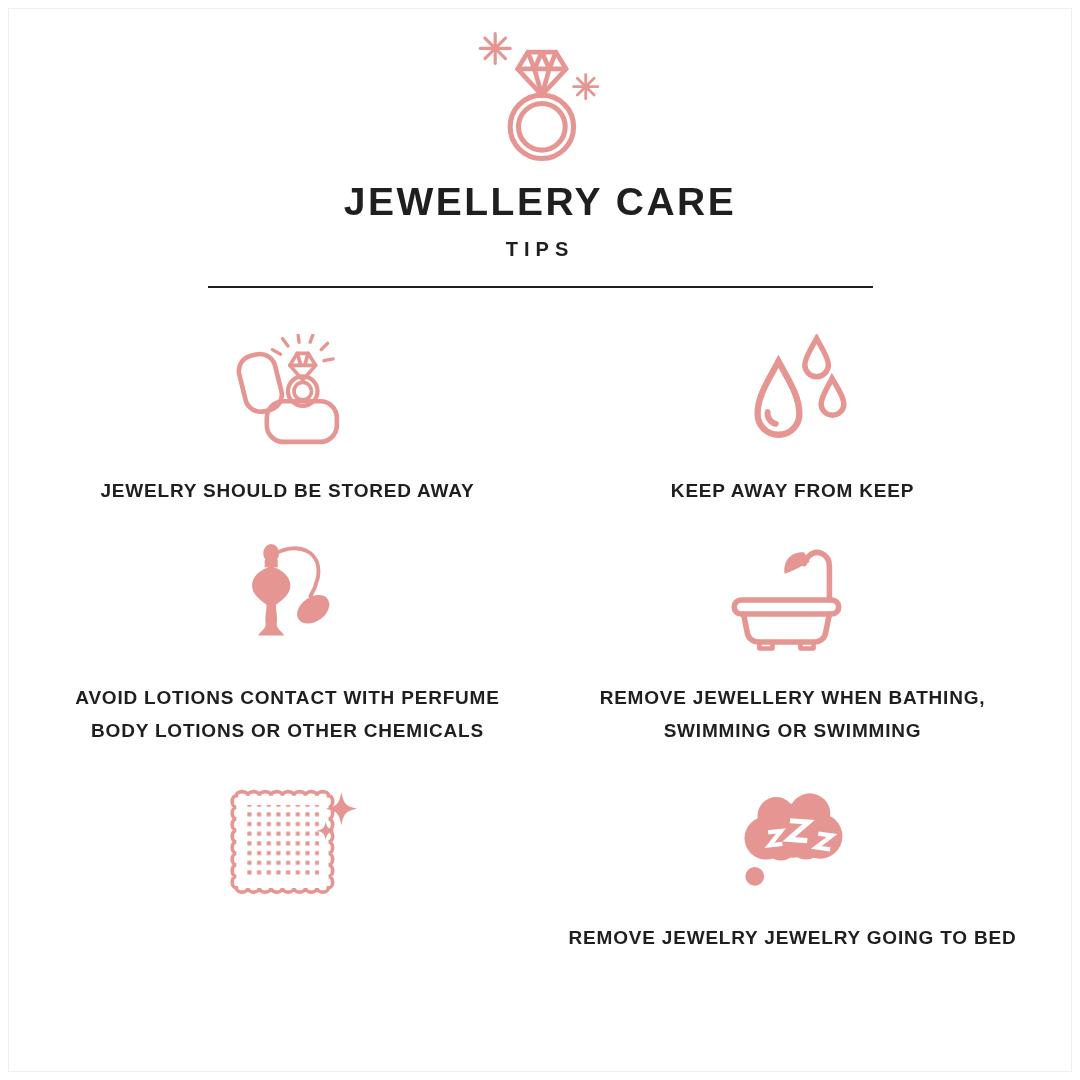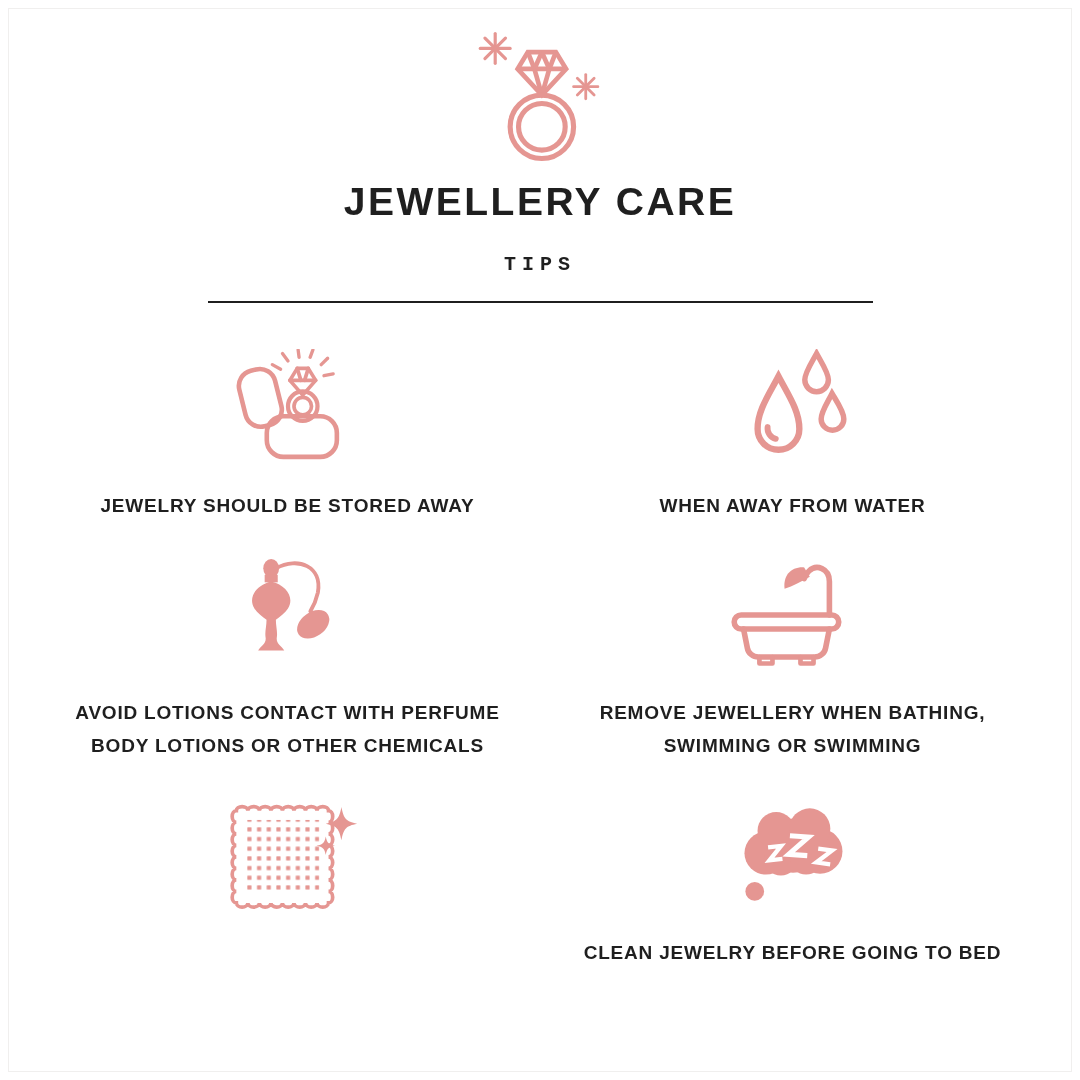--- a/index.html
+++ b/index.html
@@ -21,26 +21,25 @@
   .header-icon { display:inline-block; }
   .icon { color: var(--accent); }
   .title {
     margin-top:10px;
     font-size:39px;
     font-weight:800;
     letter-spacing:2.5px;
     color:var(--text);
   }
   .subtitle {
-    margin-top:29px;
+    margin-top:14px;
     font-size:20px;
     font-weight:700;
     letter-spacing:6px;
     color:var(--text);
-    font-family:Liberation Mono, monospace;
   }
   .divider {
     width:665px; height:2px;
     background:var(--text);
     margin:25px auto 0 auto;
   }
   .tips-grid {
     margin:46px auto 0 auto;
     width:1000px;
     display:grid;
@@ -148,21 +147,21 @@
 
         <path d="M44,30 C33,51 21,68 21,88 A23,23 0 0 0 67,88 C67,68 55,51 44,30 Z" stroke-width="7"></path>
         <path d="M32,86 a12,12 0 0 0 9,13" stroke-width="6.5"></path>
 
         <path d="M86,5 C80,16 73,26 73,34 A13,13 0 0 0 99,34 C99,26 92,16 86,5 Z" stroke-width="6"></path>
 
         <path d="M103,49 C98,59 91,69 91,77 A12.5,12.5 0 0 0 116,77 C116,69 109,59 103,49 Z" stroke-width="6"></path>
       </svg>
     </div>
     <div class="tip-caption">
-      <div>WHEN AWAY FROM WATER</div>
+      <div>KEEP AWAY FROM KEEP</div>
     </div>
   </div>
 
   <div class="tip">
     <div class="tip-icon-box icon">
       <svg width="140" height="112" viewBox="0 0 150 120" fill="currentColor" stroke="none">
 
         <ellipse cx="57" cy="10" rx="8.5" ry="10"></ellipse>
         <rect x="50" y="17" width="14" height="8"></rect>
 
@@ -254,17 +253,17 @@
         <circle cx="34" cy="101" r="10"></circle>
 
         <g stroke="#FFFFFF" stroke-width="4.6" fill="none" stroke-linecap="butt">
           <path d="M49,53 h14 l-14,14 h14" transform="rotate(-6 56 60)"></path>
           <path d="M71,42 h20 l-20,20 h20" stroke-width="5.4" transform="rotate(4 81 52)"></path>
           <path d="M101,56 h15 l-15,15 h15" transform="rotate(8 108 63)"></path>
         </g>
       </svg>
     </div>
     <div class="tip-caption">
-      <div>CLEAN JEWELRY BEFORE GOING TO BED</div>
+      <div>REMOVE JEWELRY JEWELRY GOING TO BED</div>
     </div>
   </div>
 
 </div>
 
 </body></html>

